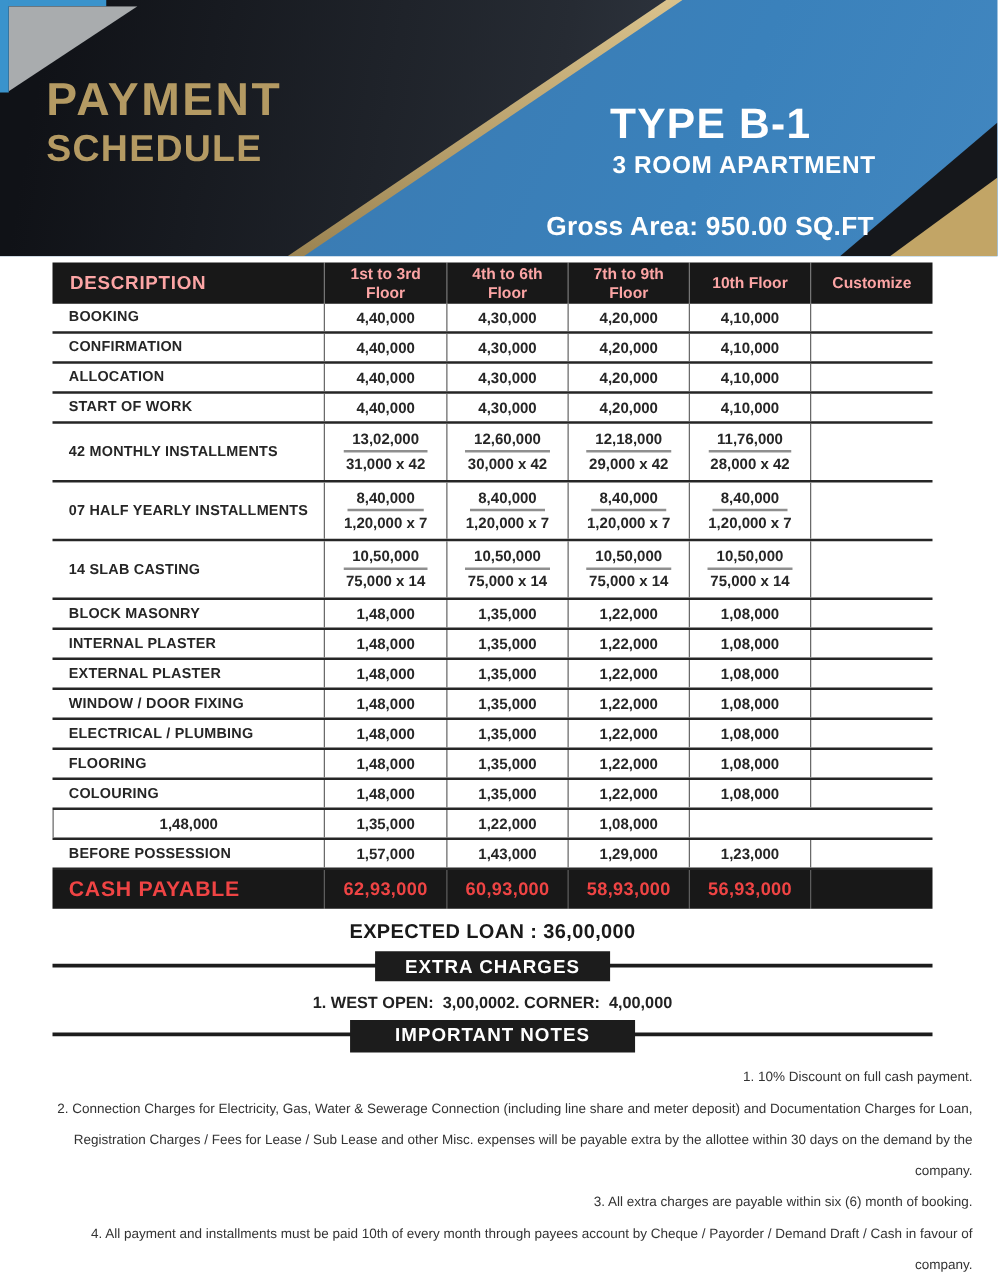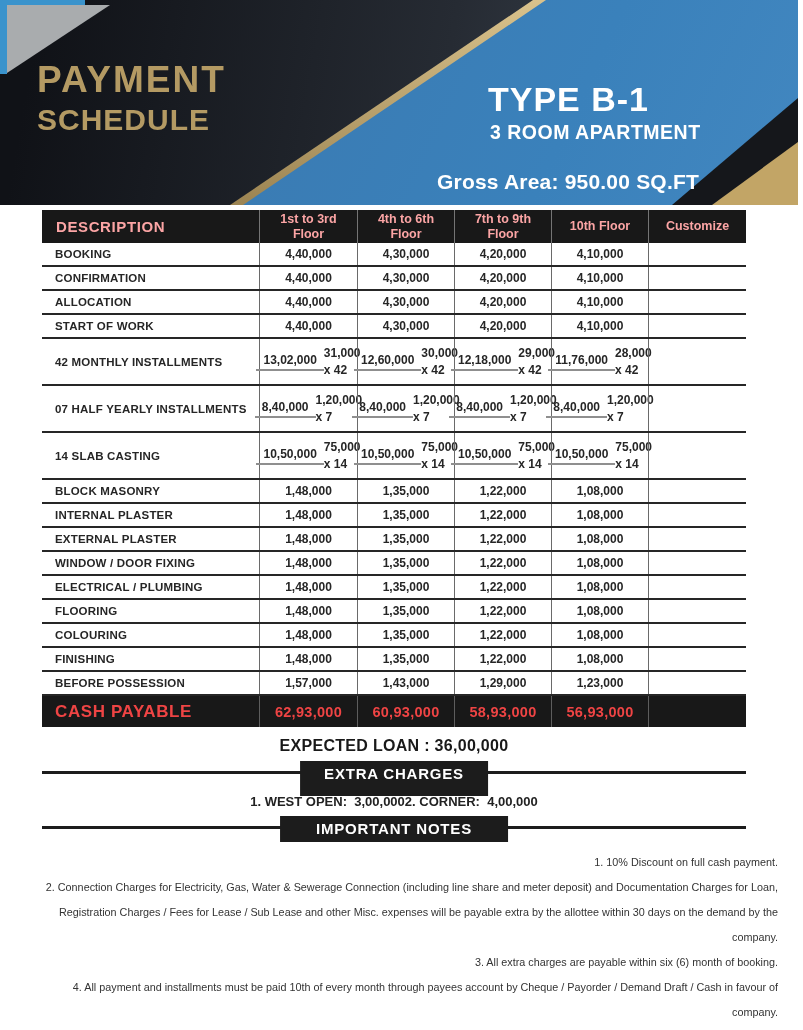--- a/index.html
+++ b/index.html
@@ -47,42 +47,42 @@
                   border-left:1px solid rgba(255,255,255,.4); }
   .t-head .cell:first-child { border-left:none; justify-content:flex-start; padding-left:14px;
                   font-size:15px; letter-spacing:.6px; text-align:left; }
 
   .t-row { height:24px; border-bottom:2px solid #262626; }
   .t-row.tall { height:47px; }
   .t-row .cell { display:flex; align-items:center; justify-content:center;
                  font-size:12px; font-weight:bold; color:#262626; border-left:1px solid #6a6a6a; }
   .t-row .cell.label { border-left:none; justify-content:flex-start; padding-left:13px;
                  font-size:11.5px; letter-spacing:.2px; }
-  .stack { display:flex; flex-direction:row; align-items:center; line-height:1.4; }
+  .stack { display:flex; flex-direction:column; align-items:center; line-height:1.4; }
   .stack .total { border-bottom:2px solid #8f8f8f; padding:0 7px 0; }
   .stack .per   { padding-top:1px; }
 
   .t-foot { background:var(--bar,#181818); color:#ef4444; height:31px; }
   .t-foot .cell { display:flex; align-items:center; justify-content:center;
                   font-size:14.5px; font-weight:bold; letter-spacing:.3px;
                   border-left:1px solid rgba(255,255,255,.3); }
   .t-foot .cell:first-child { border-left:none; justify-content:flex-start; padding-left:13px;
                   font-size:17px; letter-spacing:.6px; }
 
   
   .loan { position:absolute; left:42px; top:737px; width:704px; text-align:center;
           font-size:16px; font-weight:bold; color:#191919; letter-spacing:.3px; }
 
   .band { position:absolute; left:42px; width:704px; height:26px; }
   .band.extra { top:761px; }
   .band.notesb { top:816px; }
   .band .line { position:absolute; left:0; right:0; top:10px; height:3px; background:#1c1c1c; }
   .band .box  { position:absolute; left:50%; transform:translateX(-50%); top:0;
                 background:#1c1c1c; color:#fff; font-weight:bold; font-size:15px;
-                letter-spacing:.8px; padding:4px 24px 14px; white-space:nowrap; }
+                letter-spacing:.8px; padding:4px 24px 3px; white-space:nowrap; }
   .band.notesb .box { padding:4px 36px 5px; }
 
   .charges { position:absolute; left:42px; top:794px; width:704px; display:flex;
              justify-content:center; font-size:13px; font-weight:bold; color:#222; }
   .charges span { white-space:pre; }
 
   .notes { position:absolute; left:26px; top:850px; width:752px; text-align:center;
            font-size:10.8px; color:#333; }
   .note { line-height:25px;text-align:right; }
 </style>
@@ -285,21 +285,20 @@
         </div>
         <div class="t-row">
           <div class="cell label">COLOURING</div>
           <div class="cell">1,48,000</div>
           <div class="cell">1,35,000</div>
           <div class="cell">1,22,000</div>
           <div class="cell">1,08,000</div>
           <div class="cell customize"></div>
         </div>
         <div class="t-row">
-          <div class="cell label">FINISHING</div>
           <div class="cell">1,48,000</div>
           <div class="cell">1,35,000</div>
           <div class="cell">1,22,000</div>
           <div class="cell">1,08,000</div>
           <div class="cell customize"></div>
         </div>
         <div class="t-row">
           <div class="cell label">BEFORE POSSESSION</div>
           <div class="cell">1,57,000</div>
           <div class="cell">1,43,000</div>

